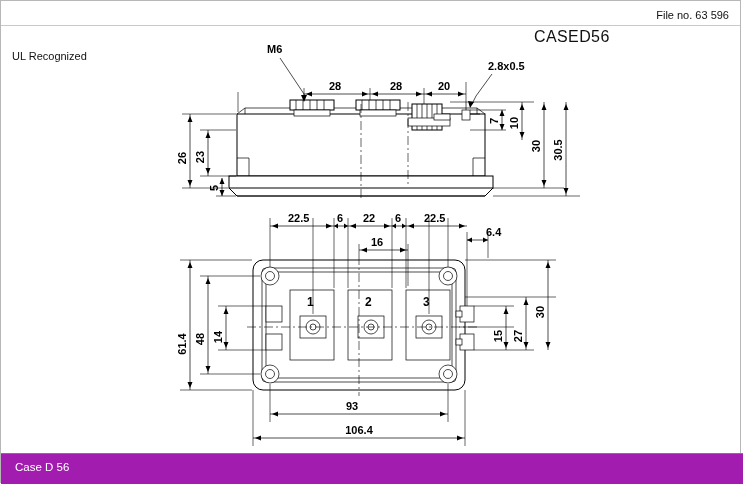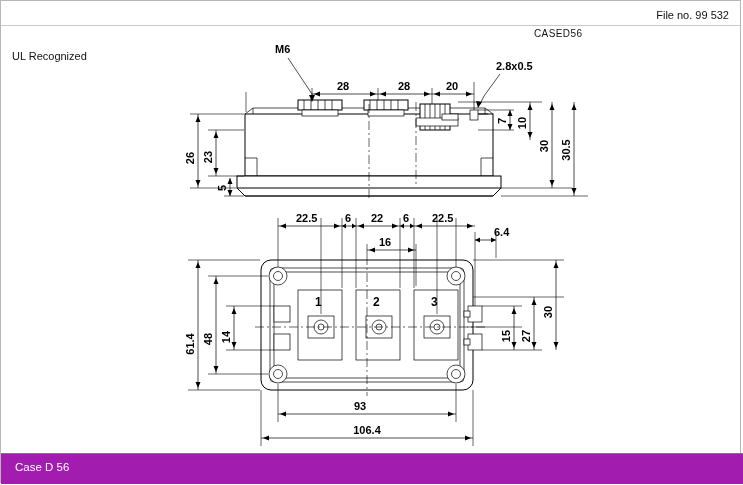--- a/index.html
+++ b/index.html
@@ -28,21 +28,21 @@
   .hdr-text {
     position: absolute;
     font-size: 11px;
     color: #111;
     white-space: nowrap;
   }
   #ul-recognized { left: 12px; top: 9px; margin-top: 41px; }
   #file-no { right: 14px; top: 9px; }
   #case-code {
     left: 534px; top: 28px;
-    font-size: 10px;
+    font-size: 16px;
     letter-spacing: 0.4px;
   }
   .hdr-rule {
     position: absolute;
     left: 1px; top: 25px;
     width: 739px; height: 1px;
     background: #c9c9c9;
   }
   #footer-bar {
     position: absolute;
@@ -56,21 +56,21 @@
   }
   #footer-label {
     position: absolute;
     left: 14px;
     top: 7px;
     font-size: 11.5px;
     color: #ffffff;
   }
   #drawing {
     position: absolute;
-    left: 12px; top: 18px;
+    left: 4px; top: 18px;
     width: 599px;
     height: 440px;
   }
   svg text {
     font-family: "Liberation Sans", sans-serif;
     fill: #000;
   }
   .dimtxt { font-size: 11px; font-weight: bold; }
   .pinnum { font-size: 12px; font-weight: bold; }
   .lbl { font-size: 11px; font-weight: bold; }
@@ -82,21 +82,21 @@
 </style>
 </head>
 <body>
 
 <div id="page">
 
   <div class="frame"></div>
   <div class="hdr-rule"></div>
 
   <div class="hdr-text" id="ul-recognized">UL Recognized</div>
-  <div class="hdr-text" id="file-no">File no. 99 532</div>
+  <div class="hdr-text" id="file-no">File no. 63 596</div>
   <div class="hdr-text" id="case-code">CASED56</div>
 
   <div id="drawing">
     <svg width="743" height="440" viewBox="0 0 743 440" xmlns="http://www.w3.org/2000/svg">
 
       <g>
 
         <rect class="ln fillwhite" x="233" y="96" width="248" height="62"></rect>
 
         <rect class="ln fillwhite" x="225" y="158" width="264" height="12"></rect>

